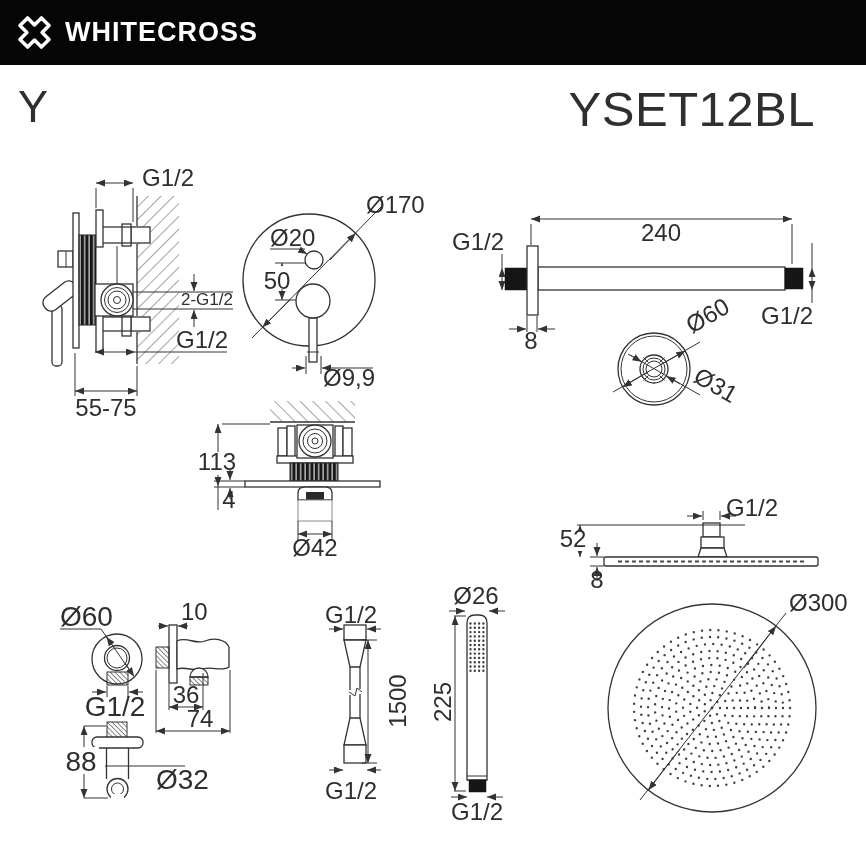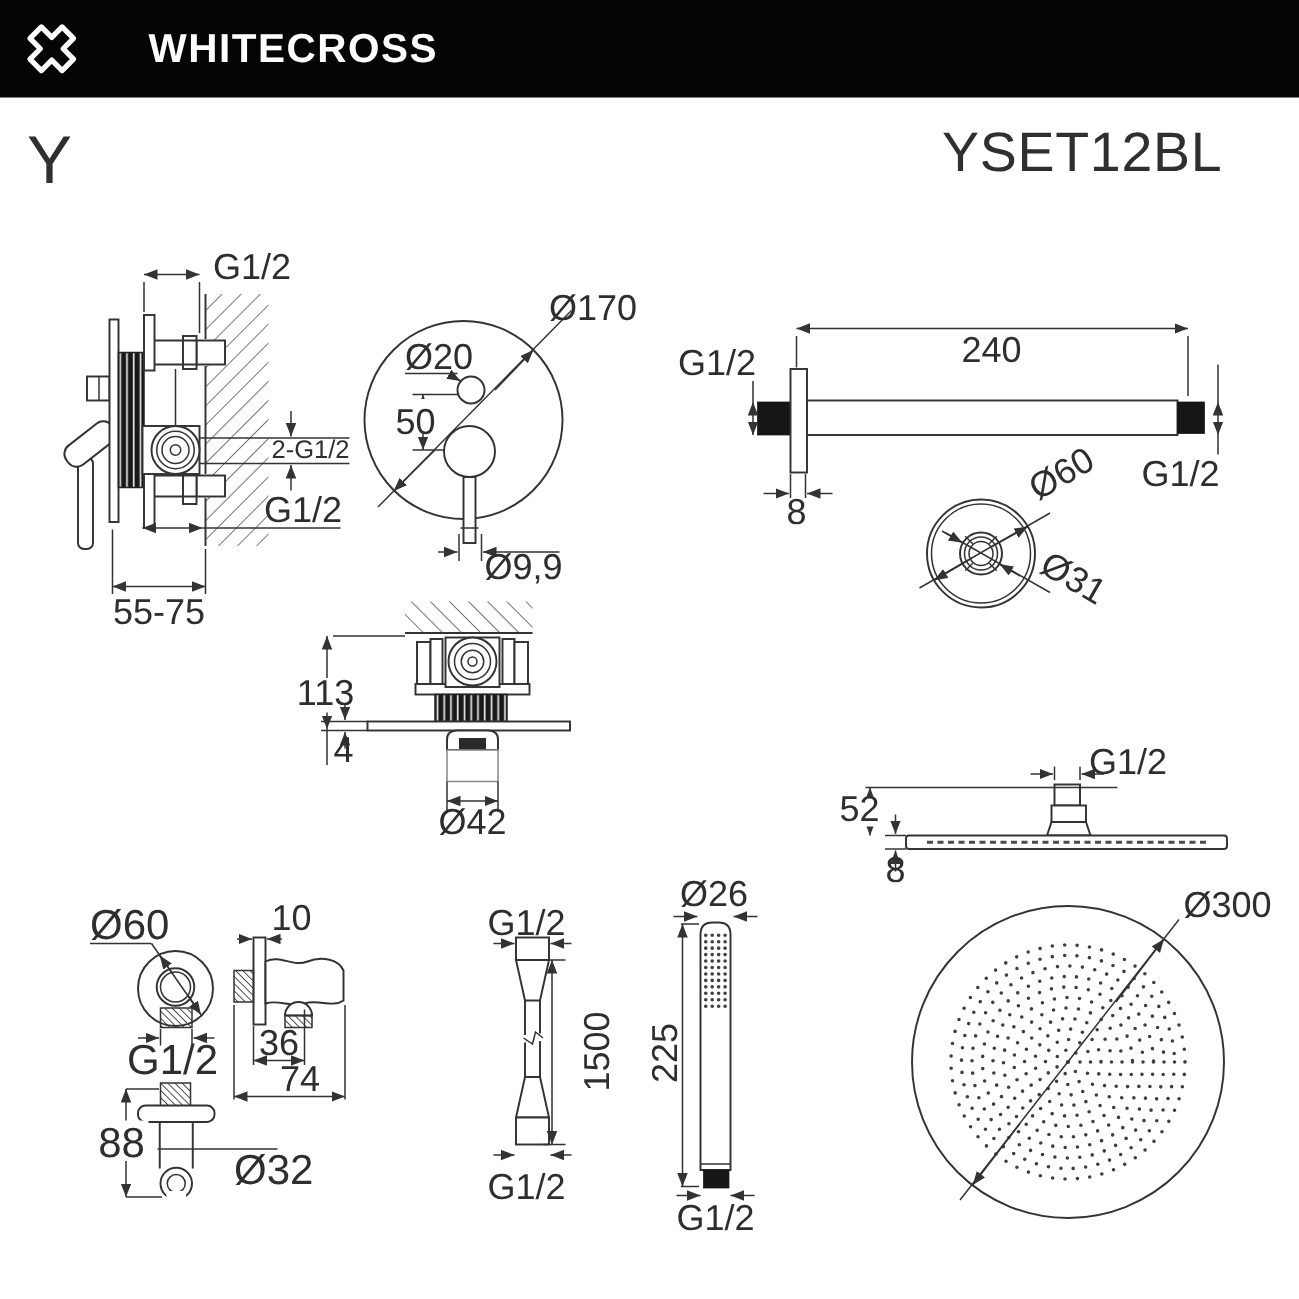--- a/index.html
+++ b/index.html
@@ -1,23 +1,23 @@
 <!DOCTYPE html>
 <html><head>
 <meta charset="utf-8">
 <style>
   html,body{margin:0;padding:0;background:#fff;}
   .page{position:relative;width:866px;height:866px;background:#fff;overflow:hidden;
         font-family:"Liberation Sans",sans-serif;}
   .header{position:absolute;top:0;left:0;width:866px;height:65px;background:#050505;
           display:flex;align-items:center;padding-left:13px;box-sizing:border-box;}
   .logo{width:43px;height:43px;margin-right:9px;flex:0 0 auto;}
-  .brand{color:#ffffff;font-size:27px;font-weight:bold;letter-spacing:1px;margin-left:34px;}
+  .brand{color:#ffffff;font-size:27px;font-weight:bold;letter-spacing:1px;}
   .series{position:absolute;left:18px;top:81px;font-size:45px;color:#2f2f2f;}
-  .model{position:absolute;right:51px;top:81px;font-size:37px;color:#2f2f2f;letter-spacing:.5px;}
+  .model{position:absolute;right:51px;top:81px;font-size:49px;color:#2f2f2f;letter-spacing:.5px;}
   svg.draw{position:absolute;top:0;left:0;}
   
   .ln{stroke:#333;stroke-width:1.3;fill:none;}
   .fw{stroke:#333;stroke-width:1.3;fill:#fff;}
   .fl{stroke:#888;stroke-width:1;fill:#fff;}
   .tn{stroke:#333;stroke-width:1;fill:none;}
   .fb{fill:#161616;stroke:#161616;stroke-width:.5;}
   text{font-family:"Liberation Sans",sans-serif;fill:#2e2e2e;}
   .d24{font-size:24px;} .d17{font-size:17px;} .d28{font-size:28px;}
   .mid{text-anchor:middle;} .end{text-anchor:end;}

